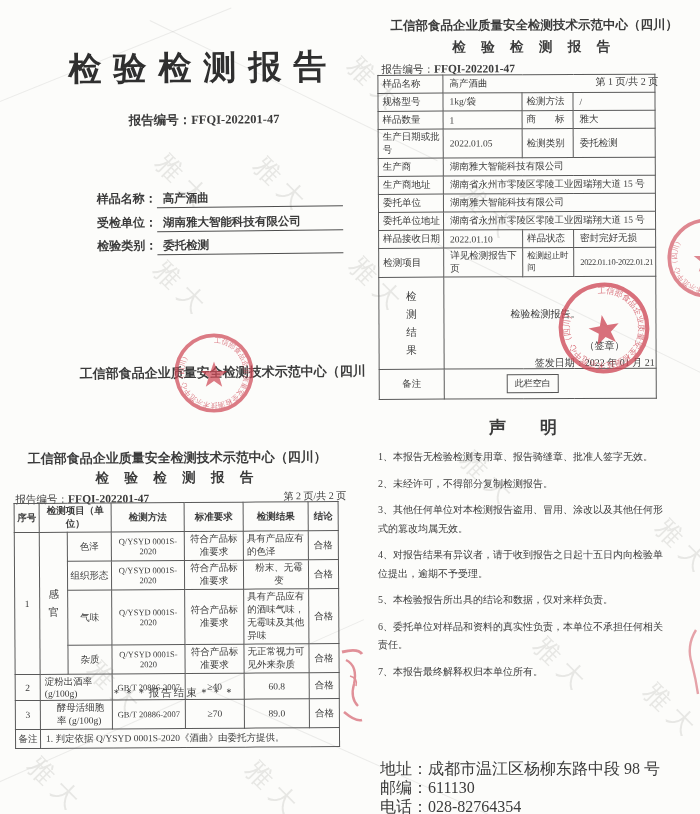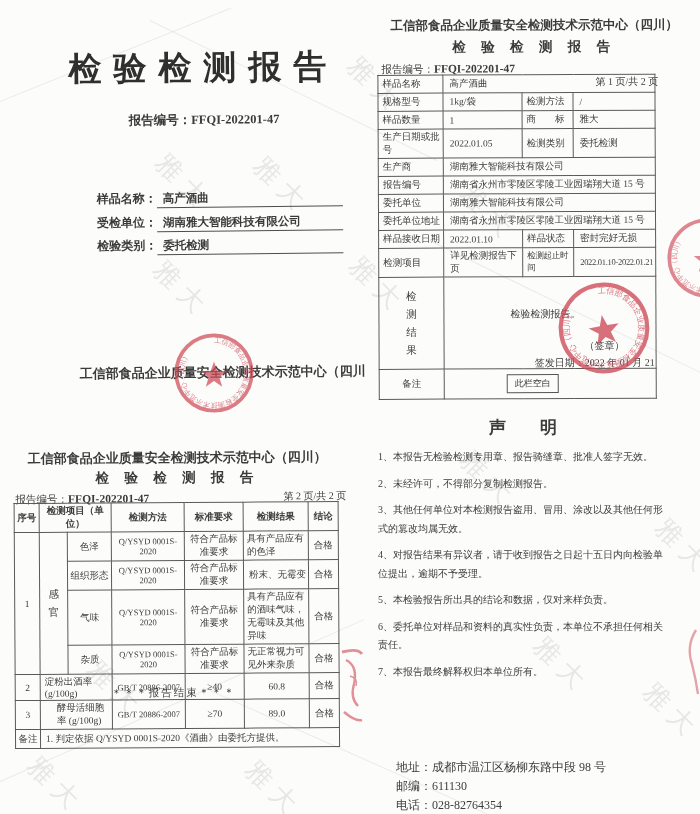--- a/index.html
+++ b/index.html
@@ -43,21 +43,21 @@
   #res-table{position:absolute;left:13px;top:502px;width:324px;font-size:9.5px;}
   #res-table th{font-size:9.5px;font-weight:bold;}
   #res-table .mcell{font-size:8.5px;}
   .small{font-size:8.5px;letter-spacing:-.3px;}
   .endtext{left:90px;top:686px;width:164px;text-align:center;font-size:10.5px;letter-spacing:2px;}
   
   .st-title{left:378px;top:416px;width:290px;text-align:center;font-size:17px;font-weight:bold;white-space:pre;}
   .st-items{left:378px;top:440px;width:287px;font-size:10px;}
   .st-items p{margin:8px 0 3px;line-height:18.5px;}
   
-  .foot-line{position:absolute;left:396px;font-size:12px;}
+  .foot-line{position:absolute;left:380px;font-size:16px;}
   
   .seal{position:absolute;pointer-events:none;}
 </style>
 </head>
 <body>
 <div id="canvas">
 
   <div class="crease" style="left:-10px;top:105px;width:260px;transform:rotate(-22deg);"></div>
   <div class="crease" style="left:150px;top:20px;width:320px;transform:rotate(26deg);"></div>
   <div class="crease" style="left:-20px;top:790px;width:420px;transform:rotate(-24deg);"></div>
@@ -140,21 +140,21 @@
         <td>色泽</td>
         <td class="mcell">Q/YSYD 0001S-2020</td>
         <td>符合产品标准要求</td>
         <td style="text-align:left;padding-left:3px;">具有产品应有的色泽</td>
         <td>合格</td>
       </tr>
       <tr style="height:24px;">
         <td>组织形态</td>
         <td class="mcell">Q/YSYD 0001S-2020</td>
         <td>符合产品标准要求</td>
-        <td style="text-align:right;padding-left:2px;">粉末、无霉变</td>
+        <td style="text-align:center;padding-left:8px;">粉末、无霉变</td>
         <td>合格</td>
       </tr>
       <tr style="height:30px;">
         <td>气味</td>
         <td class="mcell">Q/YSYD 0001S-2020</td>
         <td>符合产品标准要求</td>
         <td style="text-align:left;padding-left:3px;">具有产品应有的酒味气味，无霉味及其他异味</td>
         <td>合格</td>
       </tr>
       <tr style="height:24px;">
@@ -226,21 +226,21 @@
             <td class="lblc">生产日期或批号</td>
             <td class="valc">2022.01.05</td>
             <td class="lblc">检测类别</td>
             <td class="valc">委托检测</td>
           </tr>
       <tr>
             <td class="lblc">生产商</td>
             <td class="valc" colspan="3">湖南雅大智能科技有限公司</td>
           </tr>
       <tr>
-            <td class="lblc">报告编号</td>
+            <td class="lblc">生产商地址</td>
             <td class="valc" colspan="3">湖南省永州市零陵区零陵工业园瑞翔大道 15 号</td>
           </tr>
       <tr>
             <td class="lblc">委托单位</td>
             <td class="valc" colspan="3">湖南雅大智能科技有限公司</td>
           </tr>
       <tr>
             <td class="lblc">委托单位地址</td>
             <td class="valc" colspan="3">湖南省永州市零陵区零陵工业园瑞翔大道 15 号</td>
           </tr>

